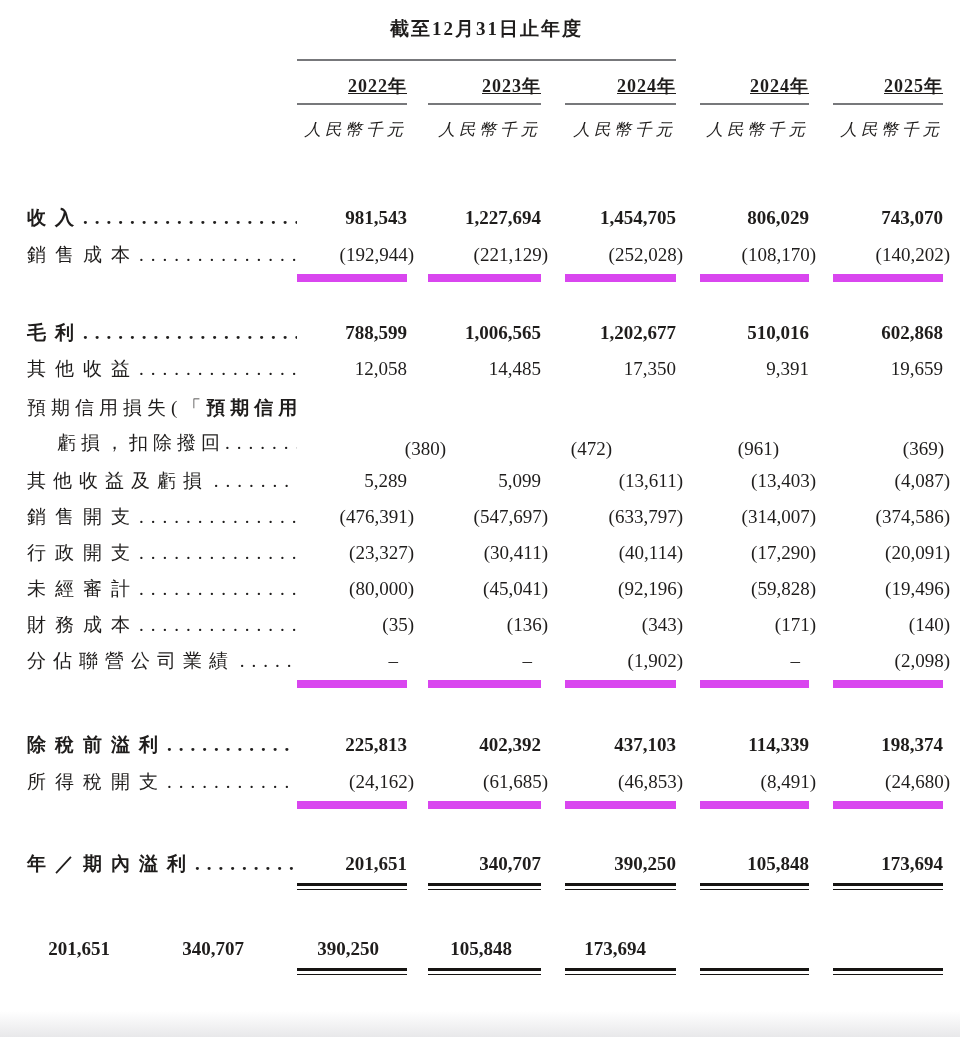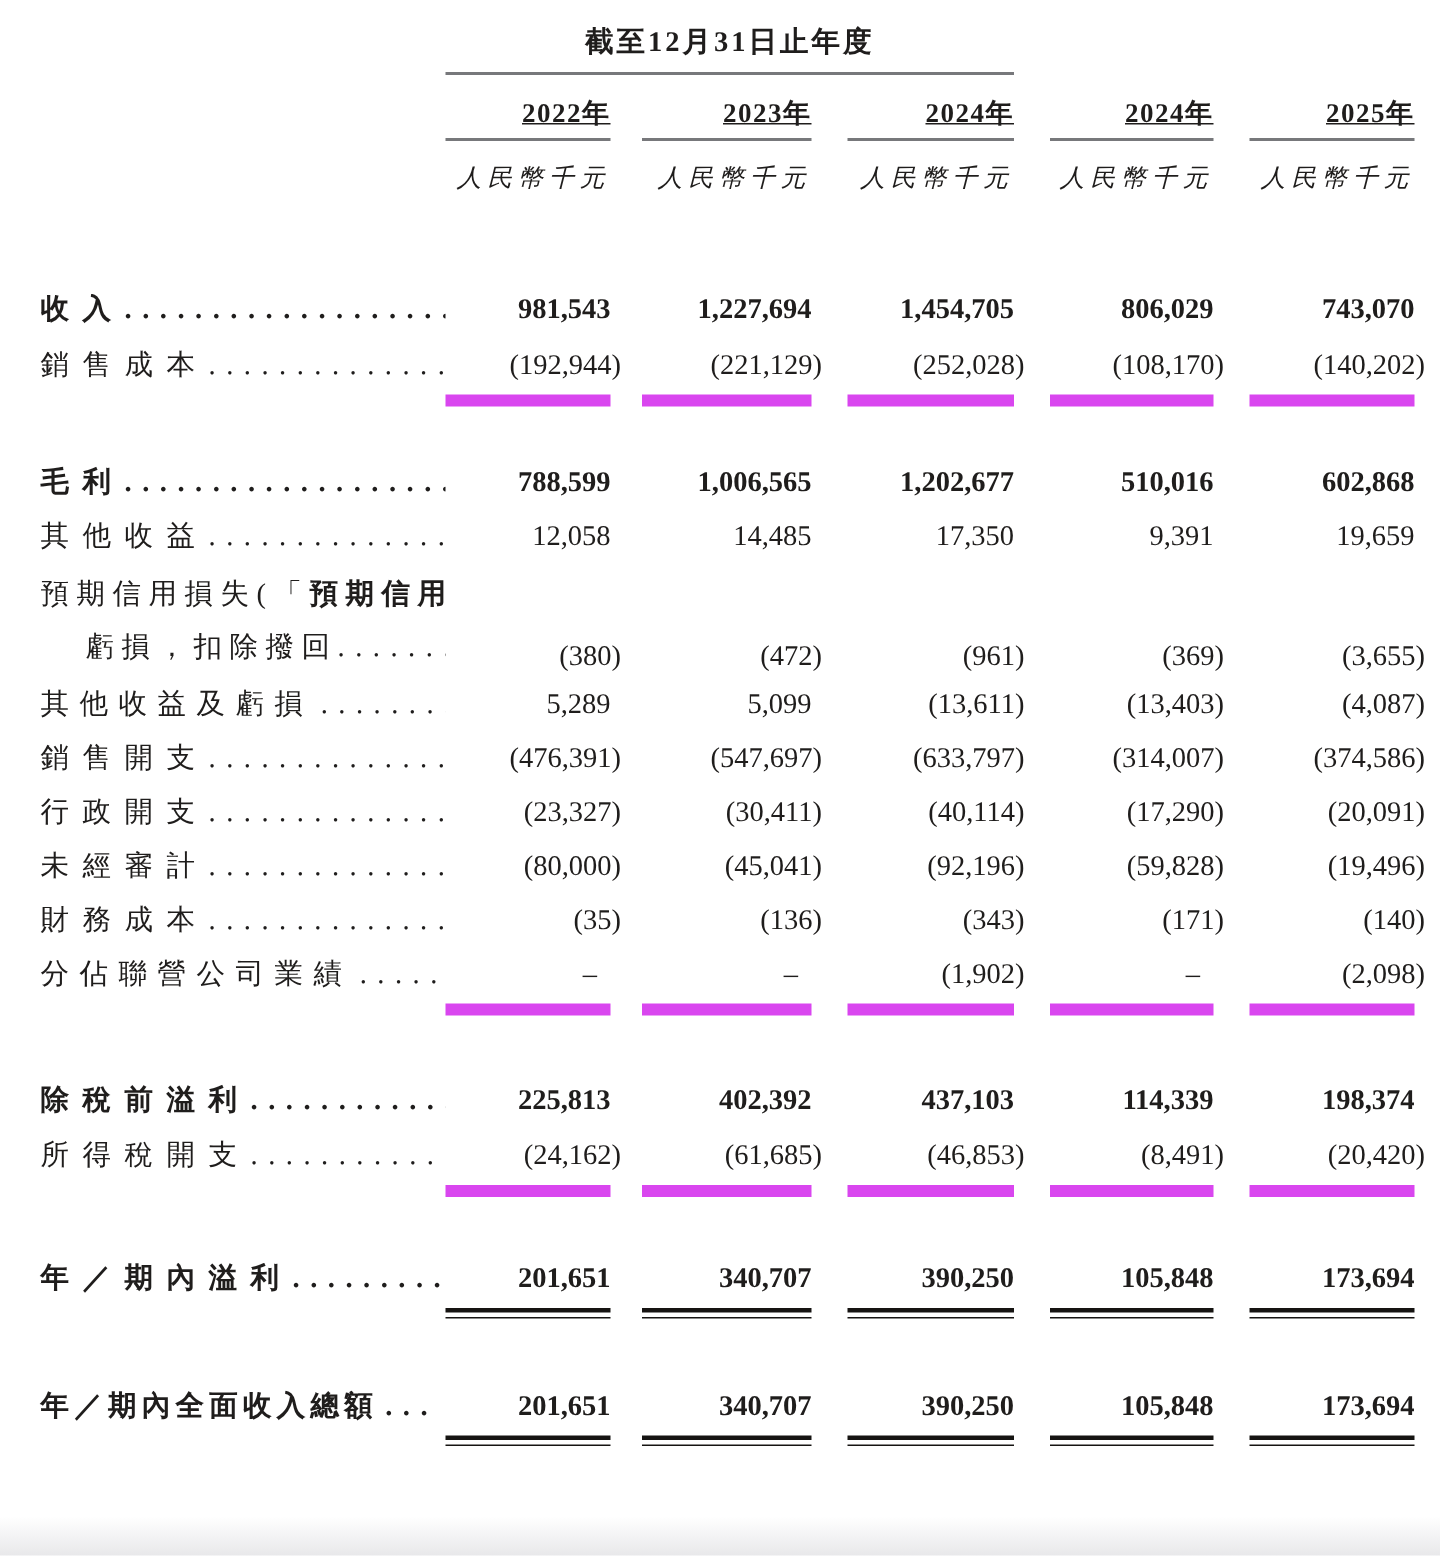--- a/index.html
+++ b/index.html
@@ -26,36 +26,36 @@
 
   .bold{font-weight:bold;}
   .u{padding-bottom:8px;border-bottom:8px solid #d946ef;}
   .hang{margin-right:-7px;}
   .dash{padding-right:9px;display:inline-block;}
 
   
   .group-row{line-height:22px;}
   .gspace{width:297px;flex:none;}
   .g1{width:379px;flex:none;text-align:center;font-weight:bold;letter-spacing:2px;
-      padding-bottom:8px;border-bottom:2px solid #77787b;}
+      padding-bottom:19px;border-bottom:2px solid #77787b;}
   .g2{width:243px;flex:none;margin-left:24px;text-align:center;font-weight:bold;letter-spacing:2px;
       padding-bottom:6px;border-bottom:2px solid #77787b;}
   .year-row{margin-top:14px;font-weight:bold;font-size:18px;text-decoration:underline;}
   .year-row .vc{padding-bottom:6px;border-bottom:2px solid #77787b;box-sizing:border-box;letter-spacing:1px;}
   .unit-row{margin-top:14px;font-style:italic;font-size:16.5px;}
   .unit-row .vc{letter-spacing:4px;}
   .note-row{margin-top:6px;font-size:15px;line-height:20px;}
   .note-row .c4{text-align:center;letter-spacing:1px;}
 
   
   .r-revenue{margin-top:66px;}
   .r-cost{margin-top:15px;}
   .r-gross{margin-top:40px;}
   .r-otherincome{margin-top:14px;}
-  .r-ecl{margin-top:10px;align-items:flex-end;}
+  .r-ecl{margin-top:10px;align-items:flex-end;gap:32px;}
   .r-othergains{margin-top:10px;}
   .r-selling,.r-admin,.r-rd,.r-finance,.r-assoc{margin-top:14px;}
   .r-pbt{margin-top:46px;}
   .r-tax{margin-top:15px;}
   .r-profit{margin-top:44px;}
   .r-tci{margin-top:48px;}
 
   
   .ecl-lbl{line-height:35px;}
   .ecl-lbl .ln{letter-spacing:5px;white-space:nowrap;}
@@ -208,42 +208,41 @@
     <div class="vc c4"><span class="val">114,339</span></div>
     <div class="vc c5"><span class="val">198,374</span></div>
   </div>
 
   <div class="row r-tax">
     <div class="lbl"><span class="t">所得稅開支</span><span class="d">.............</span></div>
     <div class="vc c1 u"><span class="val hang">(24,162)</span></div>
     <div class="vc c2 u"><span class="val hang">(61,685)</span></div>
     <div class="vc c3 u"><span class="val hang">(46,853)</span></div>
     <div class="vc c4 u"><span class="val hang">(8,491)</span></div>
-    <div class="vc c5 u"><span class="val hang">(20,420)</span></div>
+    <div class="vc c5 u"><span class="val hang">(24,680)</span></div>
   </div>
 
   <div class="row r-profit bold">
     <div class="lbl"><span class="t">年／期內溢利</span><span class="d">...........</span></div>
     <div class="vc c1"><span class="val">201,651</span></div>
     <div class="vc c2"><span class="val">340,707</span></div>
     <div class="vc c3"><span class="val">390,250</span></div>
     <div class="vc c4"><span class="val">105,848</span></div>
     <div class="vc c5"><span class="val">173,694</span></div>
   </div>
   <div class="rr">
     <div class="gspace"></div>
     <div class="vc c1 dbl"></div>
     <div class="vc c2 dbl"></div>
     <div class="vc c3 dbl"></div>
     <div class="vc c4 dbl"></div>
     <div class="vc c5 dbl"></div>
   </div>
 
   <div class="row r-tci bold sp35">
-    <div class="lbl"><span class="t">年／期內全面收入總額</span>&nbsp;<span class="d">...</span></div>
     <div class="vc c1"><span class="val">201,651</span></div>
     <div class="vc c2"><span class="val">340,707</span></div>
     <div class="vc c3"><span class="val">390,250</span></div>
     <div class="vc c4"><span class="val">105,848</span></div>
     <div class="vc c5"><span class="val">173,694</span></div>
   </div>
   <div class="rr">
     <div class="gspace"></div>
     <div class="vc c1 dbl"></div>
     <div class="vc c2 dbl"></div>

